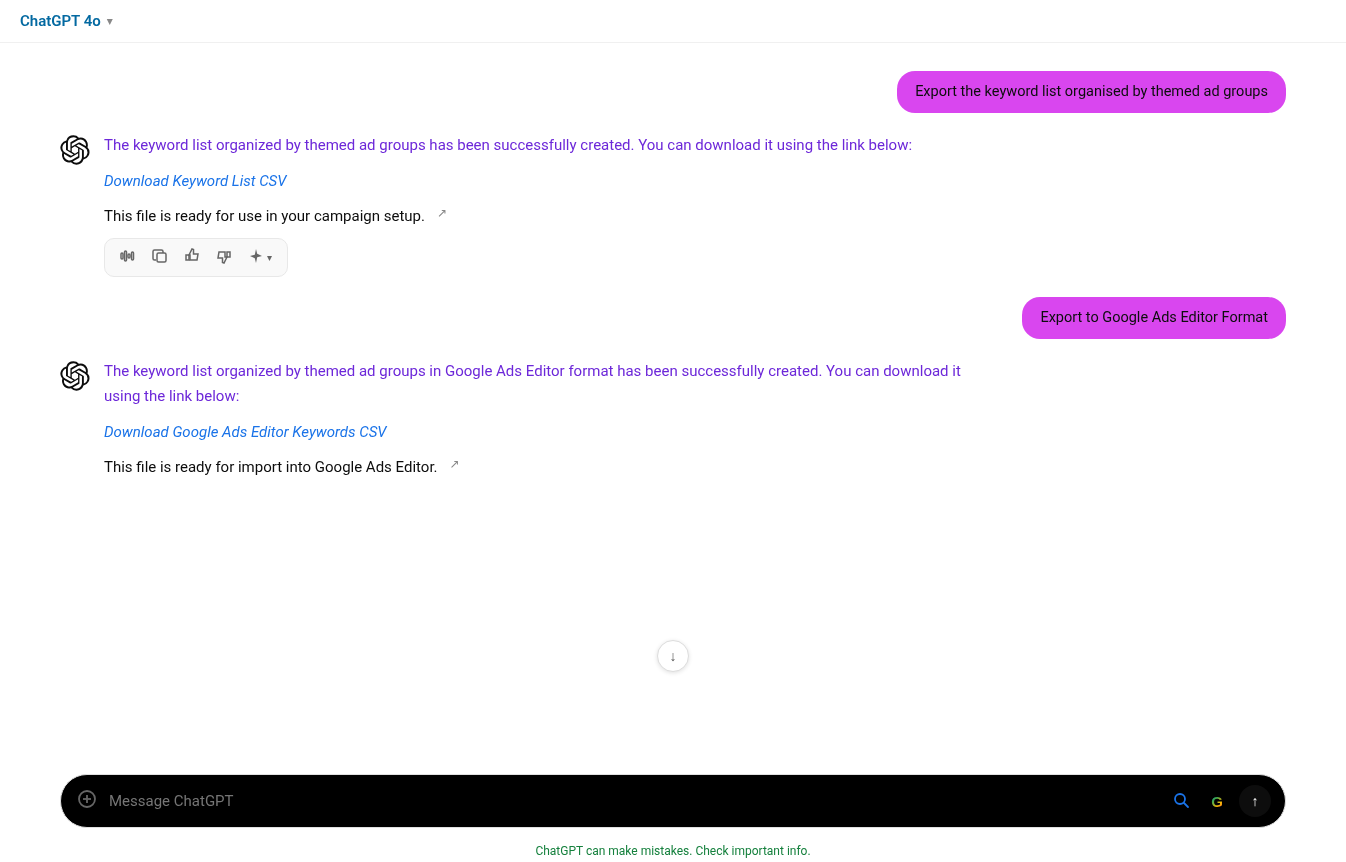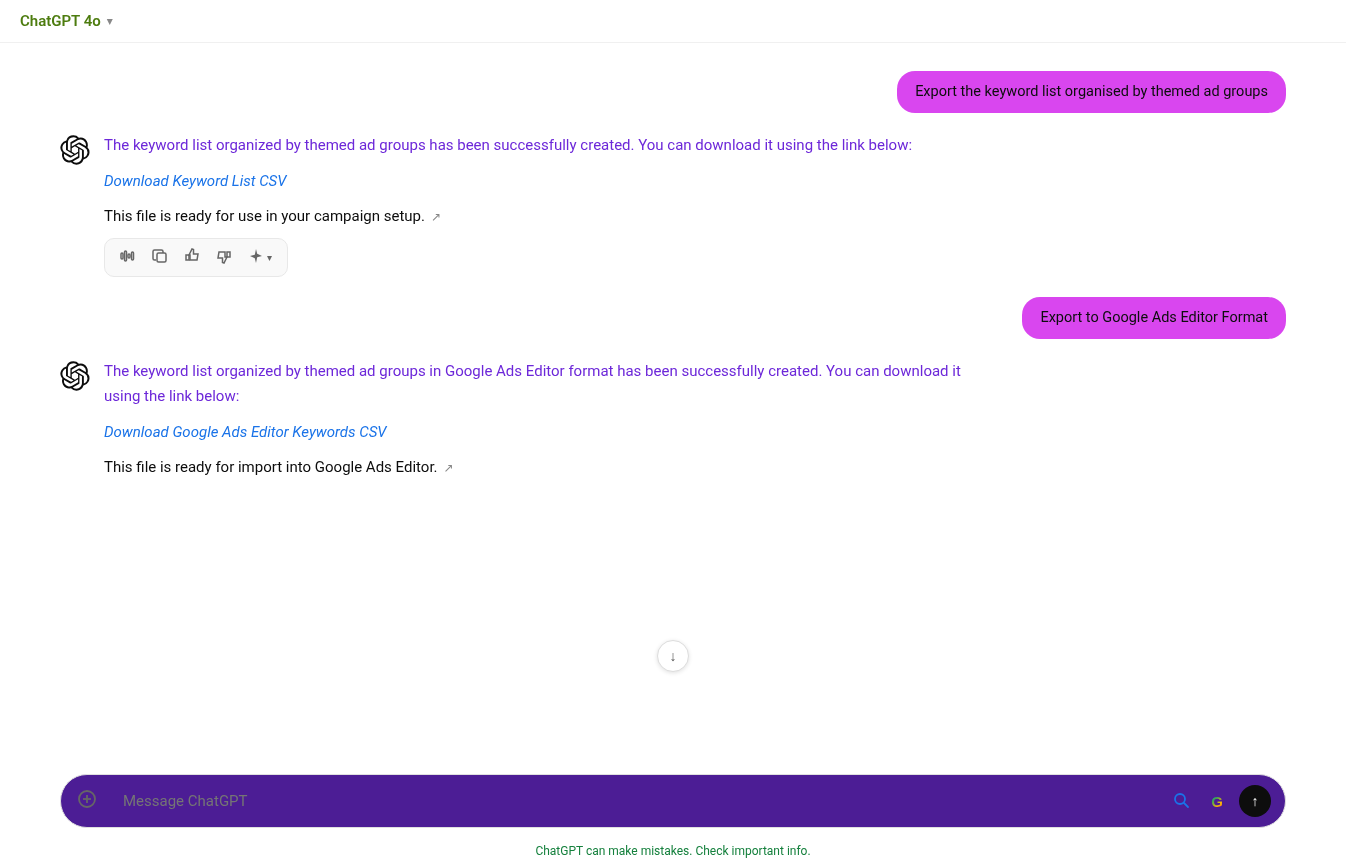--- a/index.html
+++ b/index.html
@@ -18,21 +18,21 @@
     .header {
       padding: 12px 20px;
       display: flex;
       align-items: center;
       gap: 6px;
       border-bottom: 1px solid #f0f0f0;
     }
     .header-title {
       font-size: 15px;
       font-weight: 600;
-      color: #4d7c0f;
+      color: #0369a1;
     }
     .header-chevron {
       color: #888;
       font-size: 12px;
     }
 
     
     .chat-area {
       flex: 1;
       overflow-y: auto;
@@ -90,22 +90,22 @@
       font-size: 15px;
       display: block;
       margin: 14px 0;
       font-style: italic;
     }
     .ready-text {
       font-size: 15px;
       color: #0d0d0d;
       line-height: 1.65;
       display: flex;
-      align-items: flex-end;
-      gap: 6px;
+      align-items: flex-start;
+      gap: 12px;
     }
 
     
     .action-buttons {
       display: flex;
       align-items: center;
       gap: 2px;
       margin-top: 10px;
       background: #f9f9f9;
       border: 1px solid #e8e8e8;
@@ -152,24 +152,24 @@
     }
 
     
     .input-area {
       padding: 12px 60px 10px 60px;
       position: relative;
     }
     .input-container {
       display: flex;
       align-items: center;
-      background: #4c1d95;
+      background: #000000;
       border-radius: 28px;
       padding: 10px 14px;
-      gap: 24px;
+      gap: 10px;
       border: 1px solid #e0e0e0;
     }
     .attach-btn {
       background: none;
       border: none;
       cursor: pointer;
       color: #555;
       font-size: 18px;
       display: flex;
       align-items: center;

